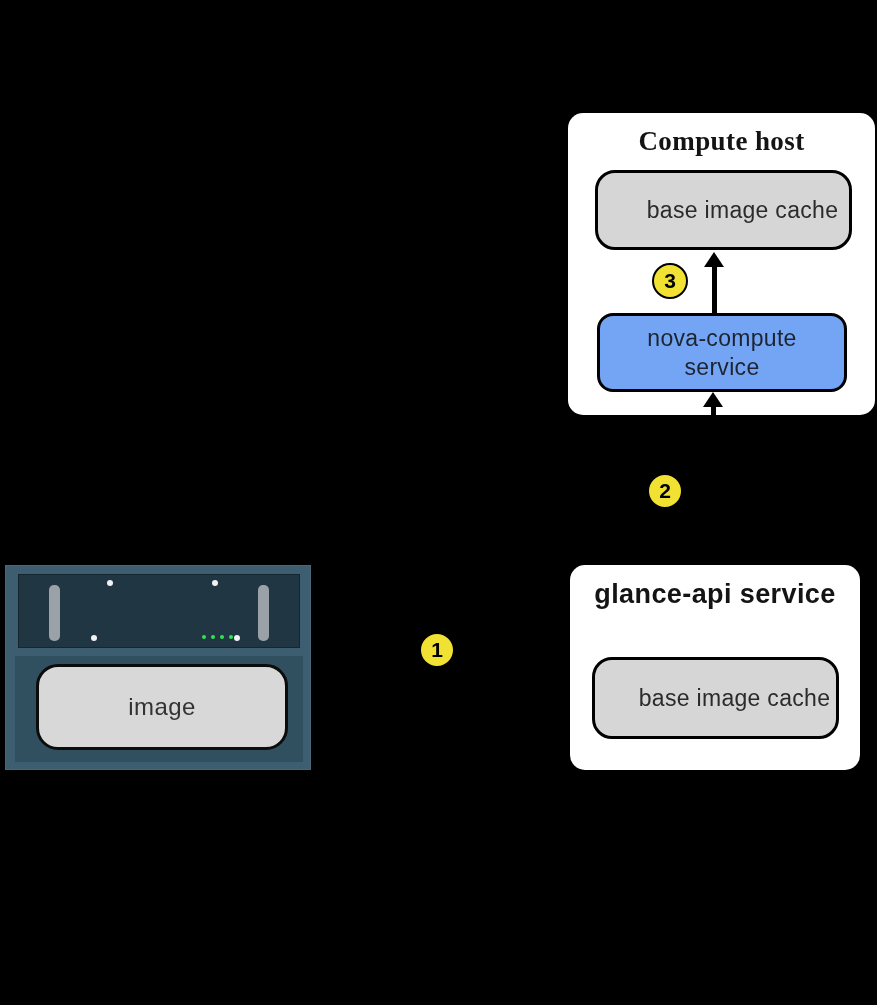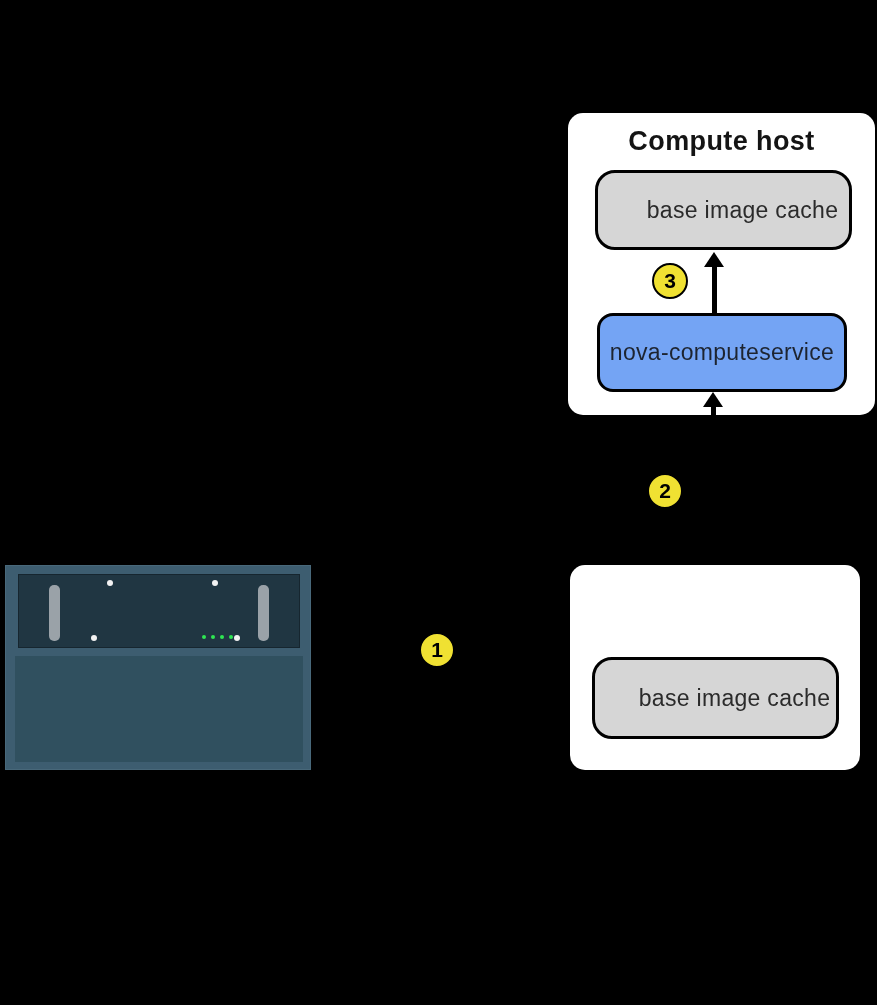--- a/index.html
+++ b/index.html
@@ -44,21 +44,21 @@
     letter-spacing: 0.3px;
     padding-left: 38px;
   }
   .nova-box {
     position: absolute;
     background: #74a4f4;
     border: 3px solid #000;
     border-radius: 16px;
     box-sizing: border-box;
     display: flex;
-    flex-direction: row;
+    flex-direction: column;
     align-items: center;
     justify-content: center;
     font-size: 23px;
     color: #1d2430;
     line-height: 1.25;
     letter-spacing: 0.3px;
   }
 
   
   .arrow-shaft {
@@ -147,21 +147,21 @@
     color: #333;
     letter-spacing: 0.4px;
   }
 </style>
 </head>
 <body>
 
 <div class="stage">
 
   <div class="panel" style="left:568px; top:113px; width:307px; height:302px;">
-    <div class="panel-title" style="top:13px;">Compute host</div>
+    <div class="panel-title" style="top:13px;font-family:Liberation Serif, serif;">Compute host</div>
 
     <div class="cache-box" style="left:27px; top:57px; width:257px; height:80px;">
       <span>base image cache</span>
     </div>
 
     <div class="arrow-head-up" style="left:136px; top:139px;"></div>
     <div class="arrow-shaft" style="left:144px; top:152px; height:48px;"></div>
 
     <div class="step-circle" style="left:84px; top:150px;">
       <span>3</span>
@@ -177,35 +177,39 @@
   <div class="arrow-shaft" style="left:711px; top:405px; height:160px;"></div>
   <div class="step-circle" style="left:647px; top:473px;">
     <span>2</span>
   </div>
 
   <div class="step-circle" style="left:419px; top:632px;">
     <span>1</span>
   </div>
 
   <div class="panel" style="left:570px; top:565px; width:290px; height:205px;">
+    <div class="panel-title" style="top:14px;">glance-api service</div>
 
     <div class="cache-box" style="left:22px; top:92px; width:247px; height:82px;">
       <span>base image cache</span>
     </div>
   </div>
 
   <div class="server">
     <div class="server-top">
       <div class="handle left"></div>
       <div class="handle right"></div>
       <div class="screw" style="left:88px; top:5px;"></div>
       <div class="screw" style="left:193px; top:5px;"></div>
       <div class="screw" style="left:72px; top:60px;"></div>
       <div class="screw" style="left:215px; top:60px;"></div>
       <div class="led" style="left:183px; top:60px;"></div>
       <div class="led" style="left:192px; top:60px;"></div>
       <div class="led" style="left:201px; top:60px;"></div>
       <div class="led" style="left:210px; top:60px;"></div>
     </div>
     <div class="server-bottom"></div>
+    <div class="image-box">
+      <span>image</span>
+    </div>
   </div>
 
 </div>
 
 </body></html>

